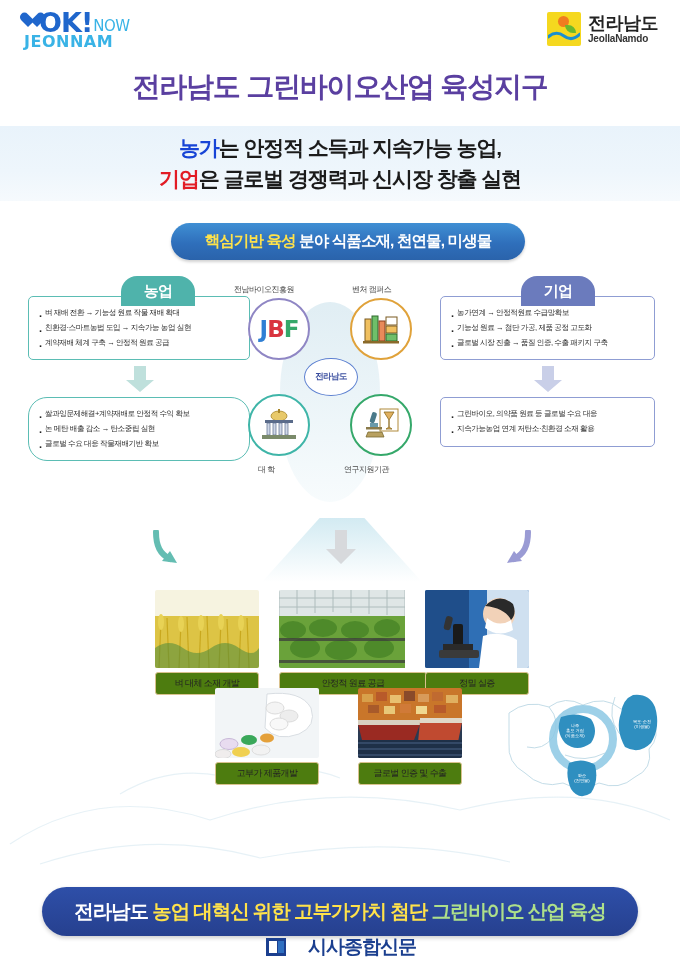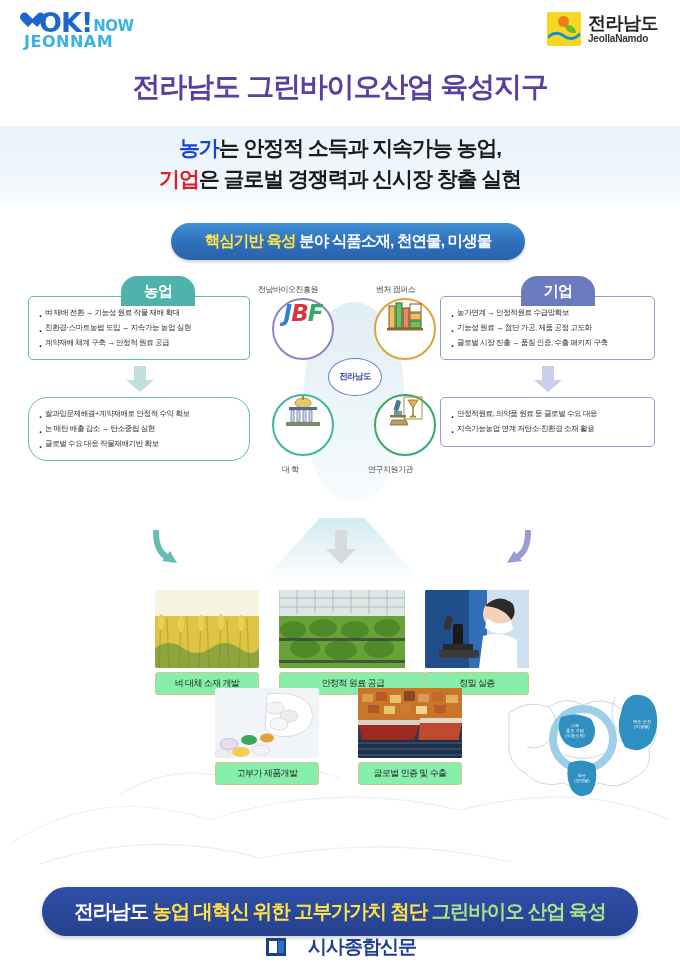--- a/index.html
+++ b/index.html
@@ -22,21 +22,21 @@
   .ok-heart {
     display:inline-block; width:17px; height:15px; position:relative; margin-right:-2px; top:3px;
   }
   .ok-heart::before, .ok-heart::after {
     content:""; position:absolute; width:9px; height:14px; background:#1f66cc;
     border-radius:9px 9px 0 0; top:0;
   }
   .ok-heart::before { left:4px; transform: rotate(-45deg); transform-origin: 0 100%; }
   .ok-heart::after { left:4px; transform: rotate(45deg); transform-origin: 100% 100%; }
   .ok-now {
-    font-size: 15px; font-weight: 700; color: #39b3e6; letter-spacing: -0.5px;
+    font-size: 15px; font-weight: 400; color: #39b3e6; letter-spacing: -0.5px;
     margin-left: 1px; margin-top: 7px; font-family:"DejaVu Sans", sans-serif;
   }
   .ok-jeonnam {
     font-size: 16px; font-weight: 800; color: #39b3e6; letter-spacing: 0.5px;
     margin-top: -4px; font-family:"DejaVu Sans", sans-serif;
   }
 
   .jn-logo { position: absolute; right: 22px; top: 12px; display: flex; align-items: center; gap: 7px; }
   .jn-mark {
     width: 34px; height: 34px; background: #f5d81f; border-radius: 2px; position: relative; overflow: hidden;
@@ -97,27 +97,27 @@
   .panel li::before { content:"."; position:absolute; left:0; top:-3px; font-weight:900; font-size:11px; color:#222;}
 
   .p-a1 { left: 28px;  top: 22px;  width: 222px; }
   .p-a2 { left: 28px;  top: 123px; width: 222px; border-radius: 19px; }
   .p-b1 { left: 440px; top: 22px;  width: 215px; }
   .p-b2 { left: 440px; top: 123px; width: 215px; }
 
   .dn-arrow { position:absolute; width: 30px; height: 26px; }
 
   
-  .cluster { position:absolute; left: 264px; top: 8px; width: 182px; height: 215px; }
+  .cluster { position:absolute; left: 240px; top: 8px; width: 182px; height: 215px; }
   .cl-label {
     position:absolute; font-size: 8px; color:#4a4a4a; letter-spacing:-0.5px; white-space:nowrap;
   }
   .circ {
     position:absolute; width: 62px; height: 62px; border-radius:50%;
-    background:#fff; display:flex; align-items:flex-start; justify-content:center;font-style:italic;
+    background:#fff; display:flex; align-items:center; justify-content:center;
   }
   .c-tl { border: 2.2px solid #8f86c4; left: 8px;  top: 16px; }
   .c-tr { border: 2.2px solid #e0a23a; left: 110px; top: 16px; }
   .c-bl { border: 2.2px solid #3fb5a8; left: 8px;  top: 112px; }
   .c-br { border: 2.2px solid #35a86a; left: 110px; top: 112px; }
   .c-mid {
     position:absolute; left:64px; top:76px; width:54px; height:38px; border-radius:50%;
     border: 1.6px solid #5b7fd0; background:#fff; display:flex; align-items:center; justify-content:center;
     font-size: 8.5px; font-weight:700; color:#3b4fa0; letter-spacing:-0.6px; z-index:4;
   }
@@ -139,21 +139,21 @@
     position:absolute; left: 262px; top: -16px; width: 160px; height: 64px;
     background: linear-gradient(180deg, rgba(203,231,240,0.85), rgba(255,255,255,0));
     clip-path: polygon(36% 0%, 64% 0%, 100% 100%, 0% 100%);
   }
 
   
   .photos { position: relative; height: 250px; }
   .card { position:absolute; }
   .card .img { border-radius:2px; overflow:hidden; position:relative; }
   .cap {
-    border: 1.1px solid #d9c28e; border-radius: 3px; background:#86efac;
+    border: 1.1px solid #d9c28e; border-radius: 3px; background:#4d7c0f;
     font-size: 9px; letter-spacing:-0.6px; color:#222; text-align:center;
     padding: 4px 0; margin-top: 4px; font-weight:500;
   }
 
   .ph1 { left: 155px; top: 2px;  width: 104px; }
   .ph2 { left: 279px; top: 2px;  width: 148px; }
   .ph3 { left: 425px; top: 2px;  width: 104px; }
   .ph4 { left: 215px; top: 100px; width: 104px; }
   .ph5 { left: 358px; top: 100px; width: 104px; }
 
@@ -261,21 +261,21 @@
       <li>농가연계 → 안정적원료 수급망확보</li>
       <li>기능성 원료 → 첨단 가공, 제품 공정 고도화</li>
       <li>글로벌 시장 진출 → 품질 인증, 수출 패키지 구축</li>
     </ul>
   </div>
   <svg class="dn-arrow" style="left:533px; top:92px;" viewBox="0 0 30 26">
     <path d="M9 0 H21 V14 H29 L15 26 L1 14 H9 Z" fill="#c9cfe8"></path>
   </svg>
   <div class="panel blue p-b2">
     <ul>
-      <li>안정적원료, 의약품 원료 등 글로벌 수요 대응</li>
+      <li>그린바이오, 의약품 원료 등 글로벌 수요 대응</li>
       <li>지속가능농업 연계 저탄소·친환경 소재 활용</li>
     </ul>
   </div>
 
   <div class="cluster">
     <div class="center-glow"></div>
 
     <div class="cl-label" style="left:-6px; top:2px;">전남바이오진흥원</div>
     <div class="circ c-tl">
       <span class="jbf"><span class="j">J</span><span class="b">B</span><span class="f">F</span></span>

